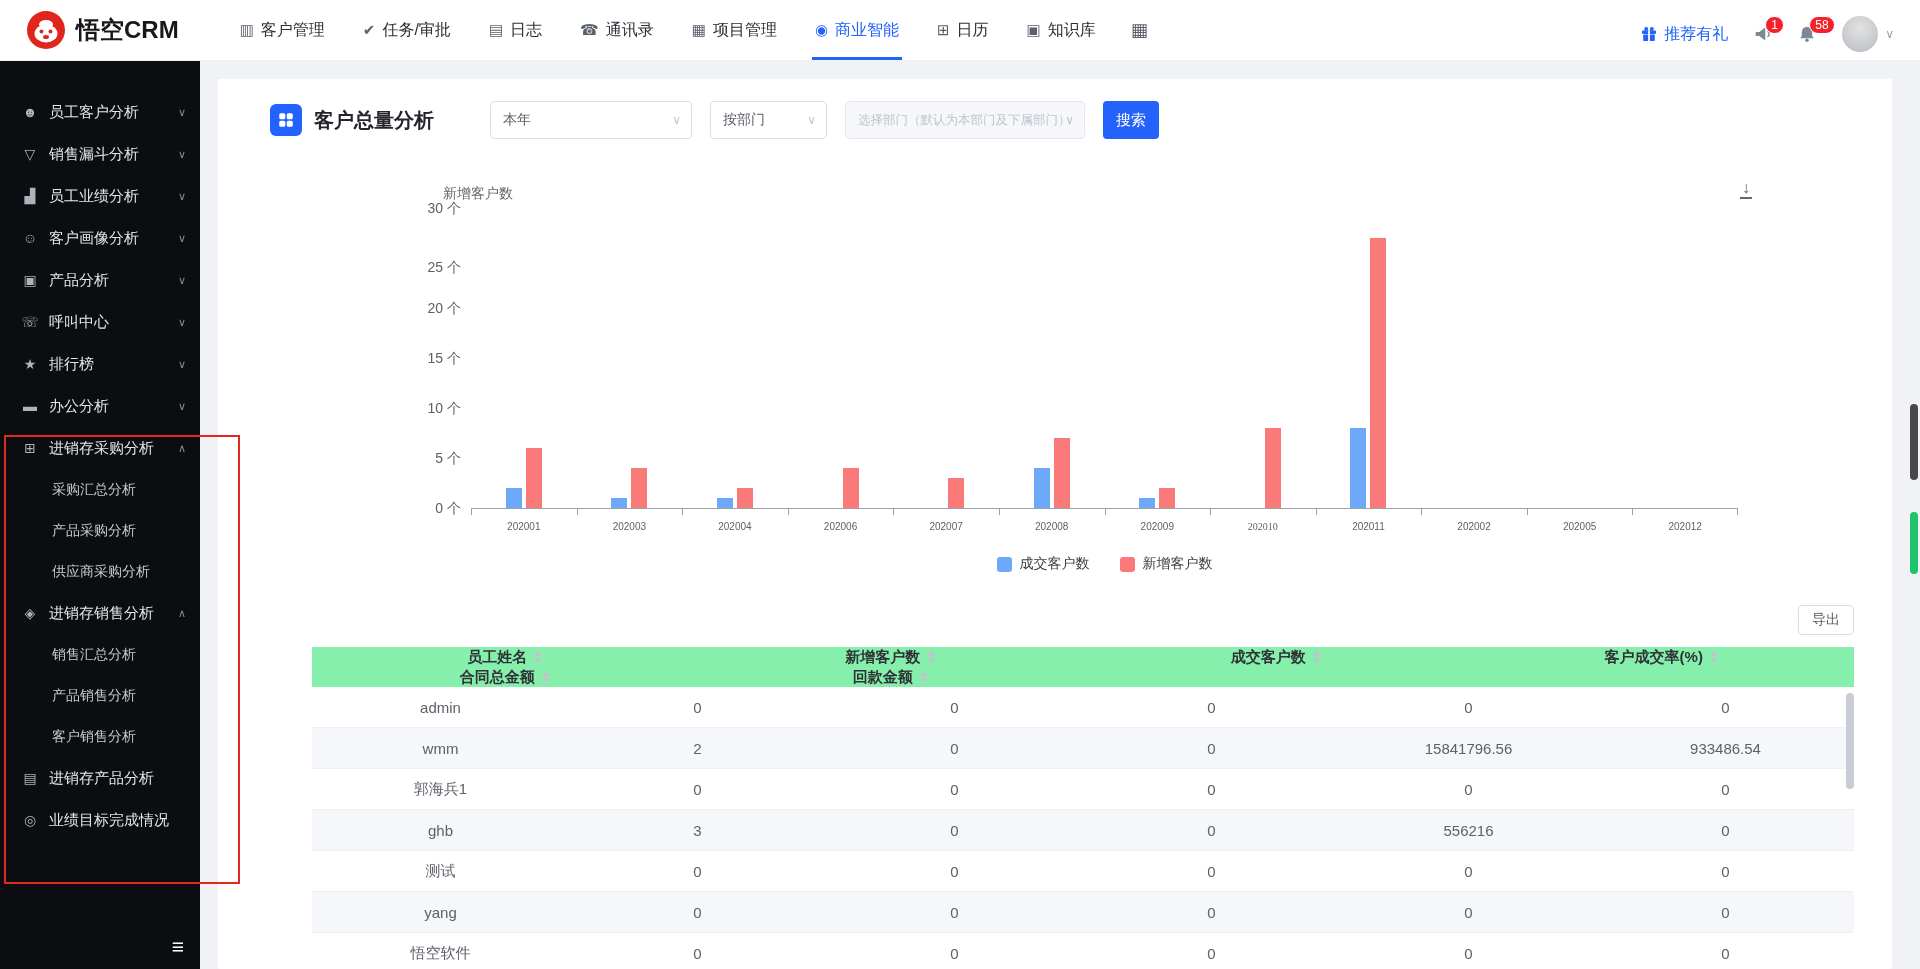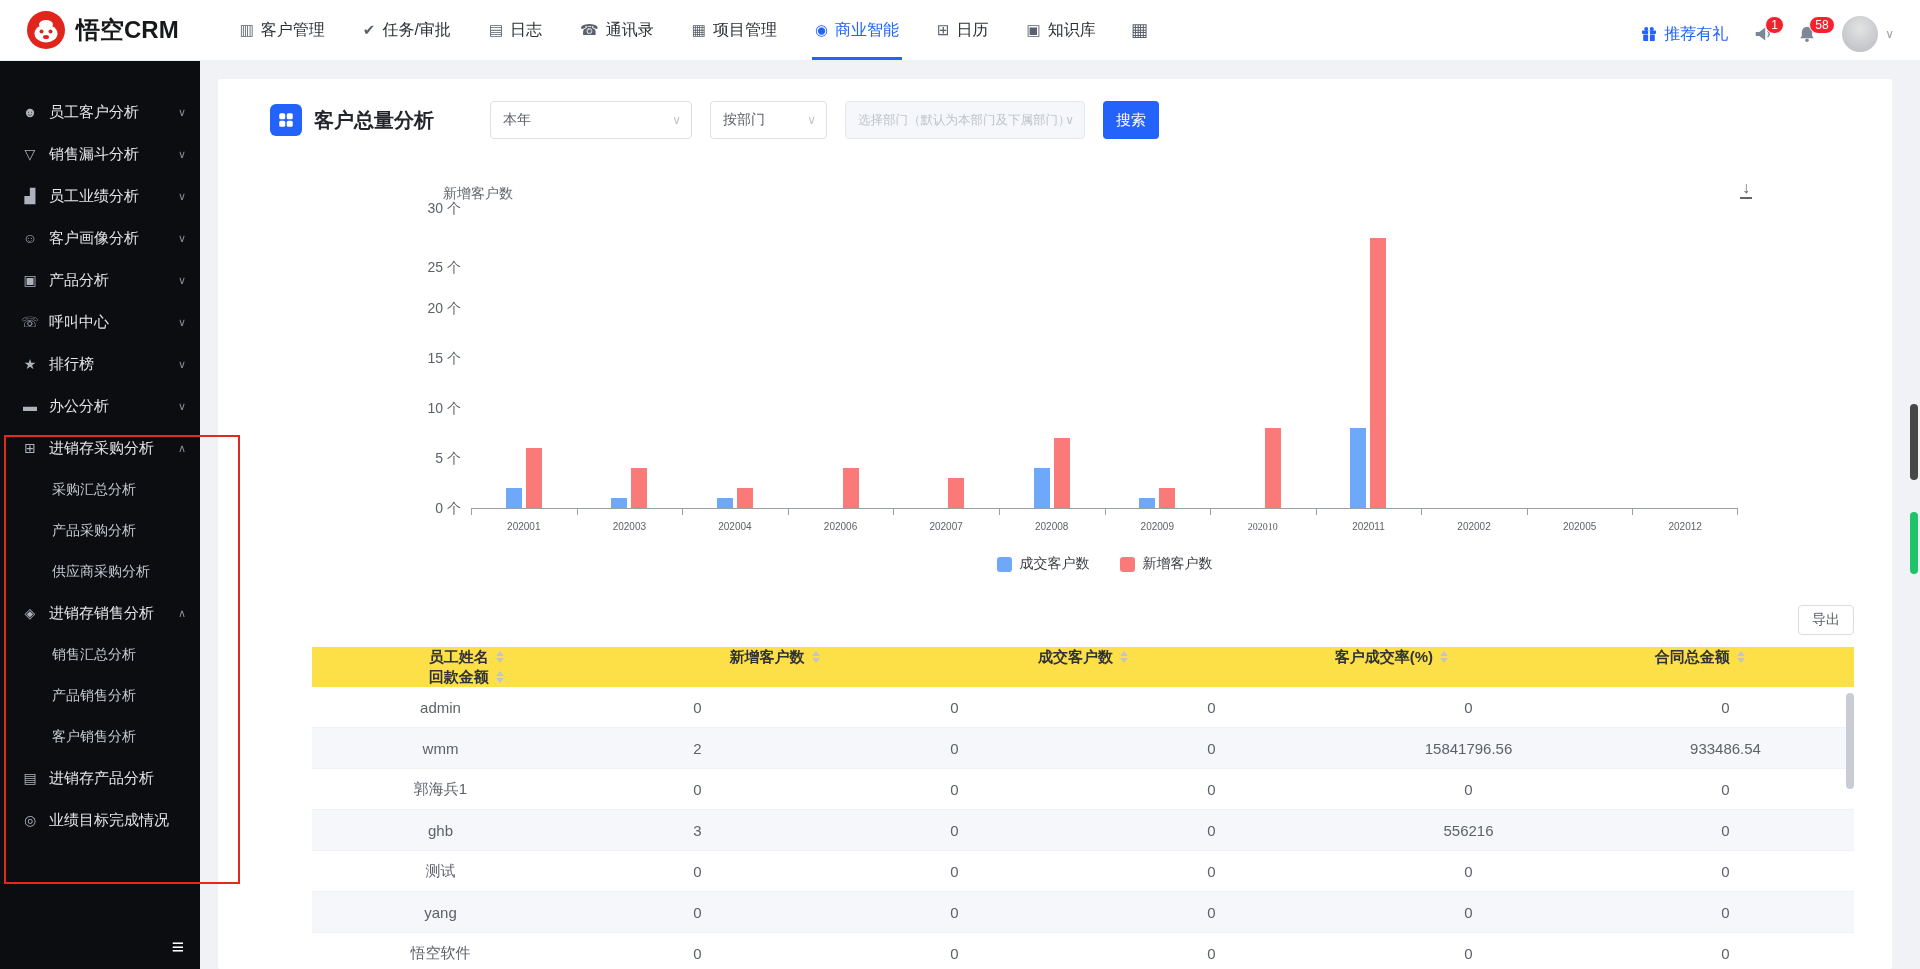--- a/index.html
+++ b/index.html
@@ -99,21 +99,21 @@
   .legend-item { display:flex; align-items:center; gap:8px; font-size:14px;
     color:#3a3d42; cursor:pointer; }
   .legend-swatch { width:15px; height:15px; border-radius:3px; }
 
   
   .table-section { margin:16px 0 0 64px; width:1542px; }
   .export-row { display:flex; justify-content:flex-end; margin-bottom:12px; }
   .btn-export { height:30px; padding:0 13px; background:#fff; border:1px solid #d9dce3;
     border-radius:4px; font-size:14px; color:#595e66; cursor:pointer; }
   .table-wrap { position:relative; }
-  .thead { display:grid; grid-template-columns:repeat(5,1fr); background:#fde047;
+  .thead { display:grid; grid-template-columns:repeat(4,1fr); background:#86efac;
     height:40px; align-items:center; }
   .th { display:flex; align-items:center; justify-content:center; gap:7px;
     font-size:15px; font-weight:700; color:#2f3237; cursor:pointer; }
   .sort { display:flex; flex-direction:column; gap:2px; cursor:pointer; }
   .caret-up { width:0; height:0; border-left:4px solid transparent;
     border-right:4px solid transparent; border-bottom:5px solid #c0c4cc; }
   .caret-down { width:0; height:0; border-left:4px solid transparent;
     border-right:4px solid transparent; border-top:5px solid #c0c4cc; }
   .tr { display:grid; grid-template-columns:repeat(6,1fr); height:41px;
     align-items:center; border-bottom:1px solid #eef0f4; background:#fff; }

